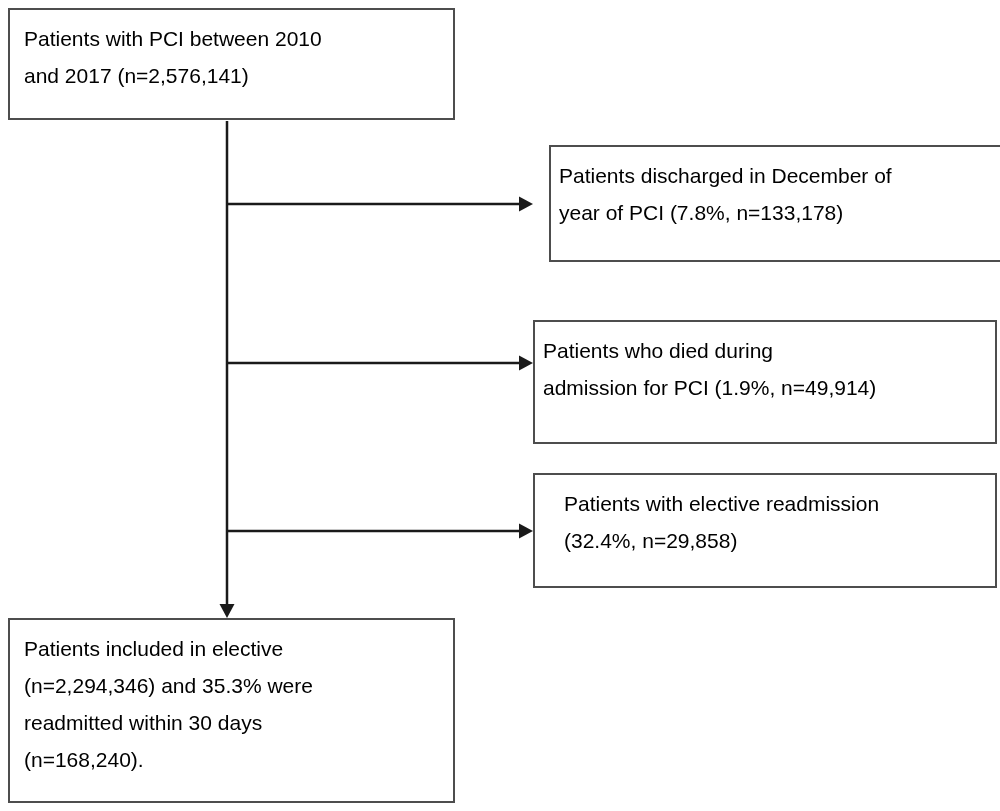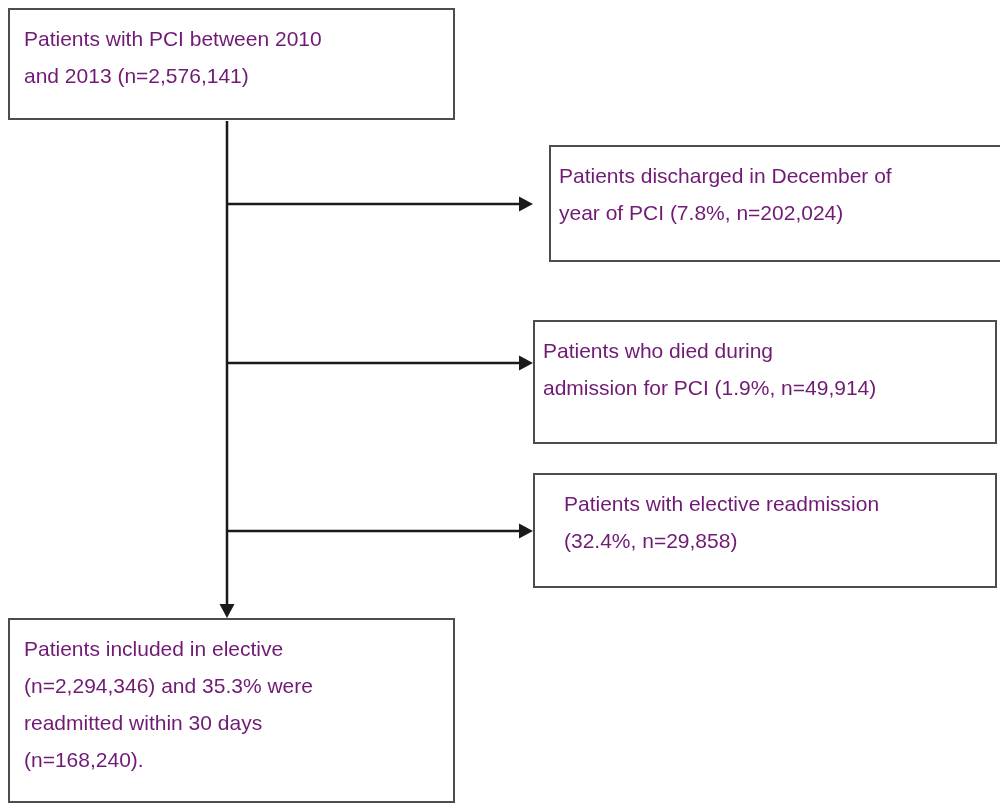--- a/index.html
+++ b/index.html
@@ -2,21 +2,21 @@
 <html><head>
 <meta charset="utf-8">
 <style>
   html, body { margin: 0; padding: 0; background: #ffffff; }
   .canvas {
     position: relative;
     width: 1000px;
     height: 811px;
     background: #ffffff;
     font-family: "Liberation Sans", sans-serif;
-    color: #701a75;
+    color: #000000;
     overflow: hidden;
   }
   .box {
     position: absolute;
     box-sizing: border-box;
     background: #ffffff;
     border: 2px solid #4d4d4d;
     font-size: 21px;
     line-height: 37px;
     padding: 10px 14px;
@@ -49,26 +49,26 @@
 
     <line x1="227" y1="363" x2="519" y2="363" stroke="#1a1a1a" stroke-width="2.5"></line>
     <polygon points="533,363 519,355.5 519,370.5" fill="#1a1a1a"></polygon>
 
     <line x1="227" y1="531" x2="519" y2="531" stroke="#1a1a1a" stroke-width="2.5"></line>
     <polygon points="533,531 519,523.5 519,538.5" fill="#1a1a1a"></polygon>
   </svg>
 
   <div class="box box-source">
     <div class="line">Patients with PCI between 2010</div>
-    <div class="line">and 2013 (n=2,576,141)</div>
+    <div class="line">and 2017 (n=2,576,141)</div>
   </div>
 
   <div class="box box-excl1">
     <div class="line">Patients discharged in December of</div>
-    <div class="line">year of PCI (7.8%, n=202,024)</div>
+    <div class="line">year of PCI (7.8%, n=133,178)</div>
   </div>
 
   <div class="box box-excl2">
     <div class="line">Patients who died during</div>
     <div class="line">admission for PCI (1.9%, n=49,914)</div>
   </div>
 
   <div class="box box-excl3">
     <div class="line">Patients with elective readmission</div>
     <div class="line">(32.4%, n=29,858)</div>

